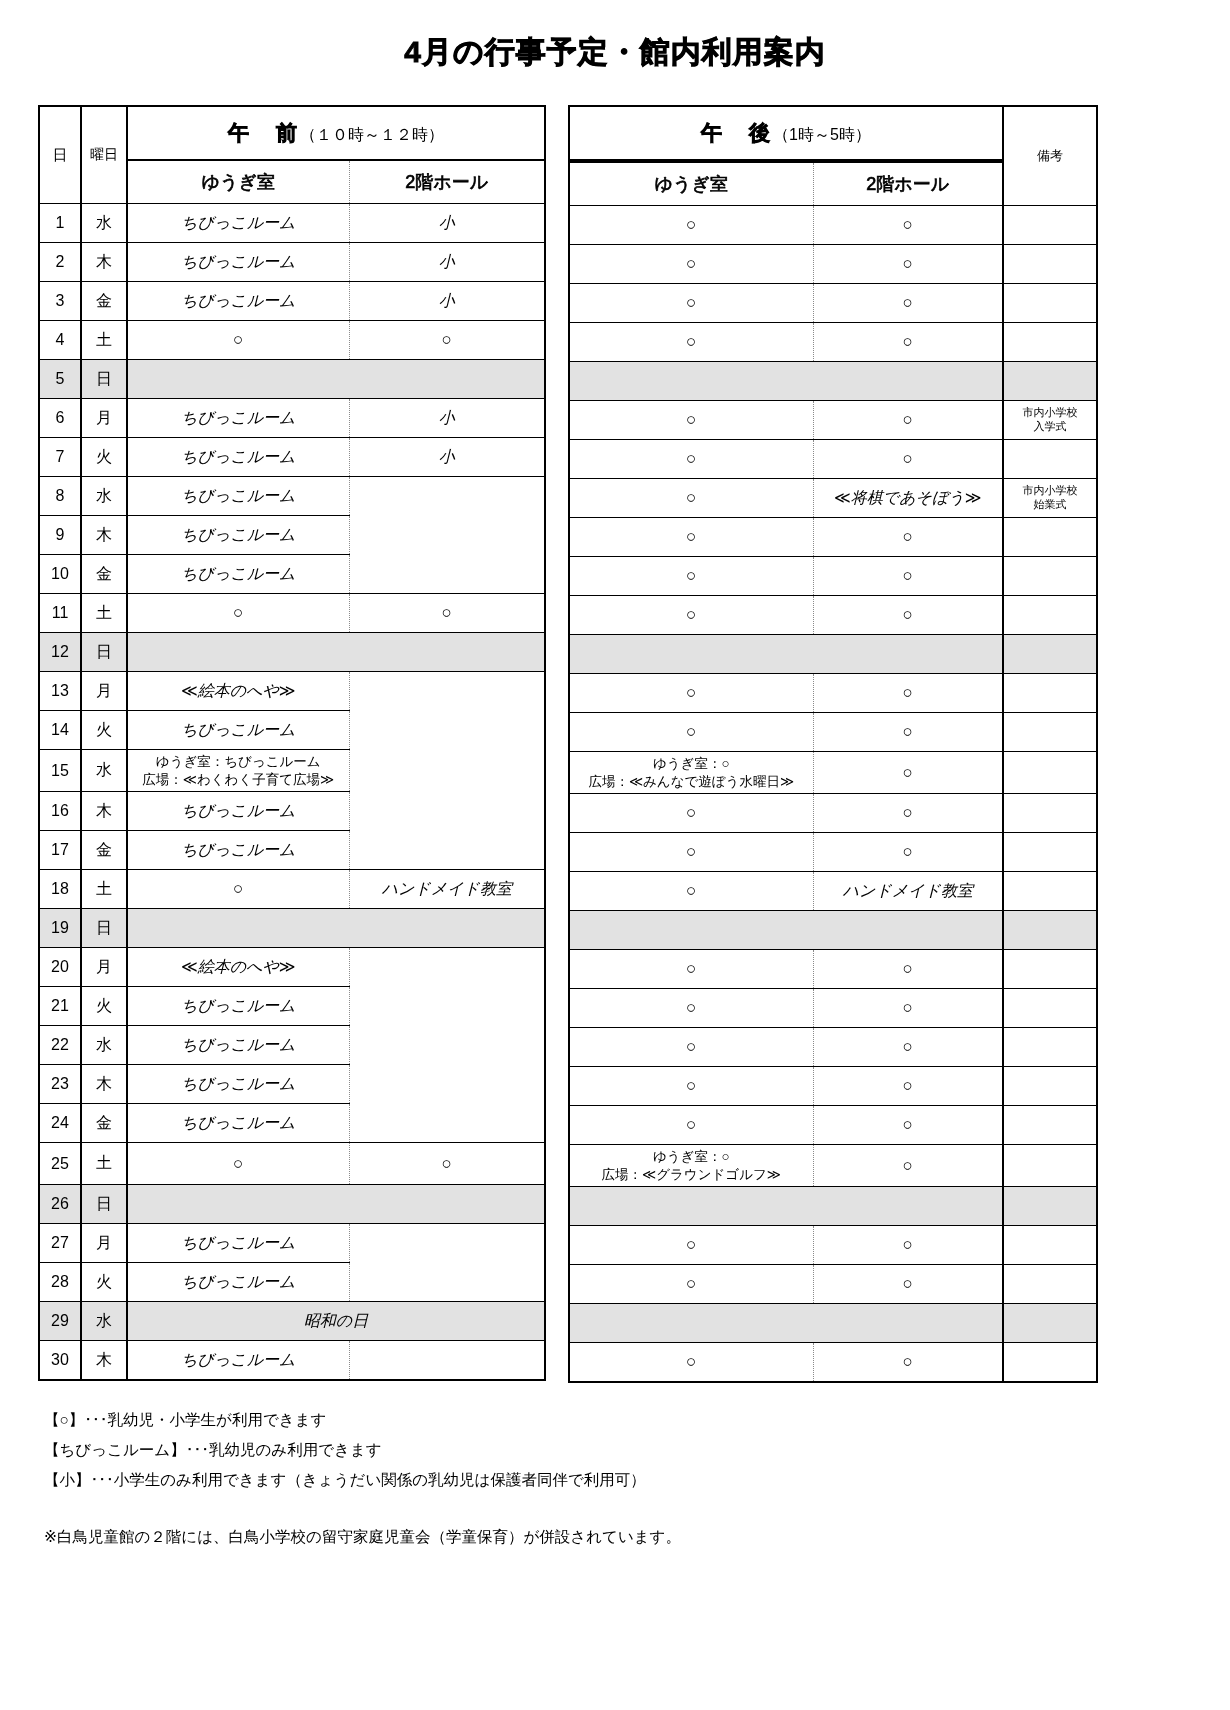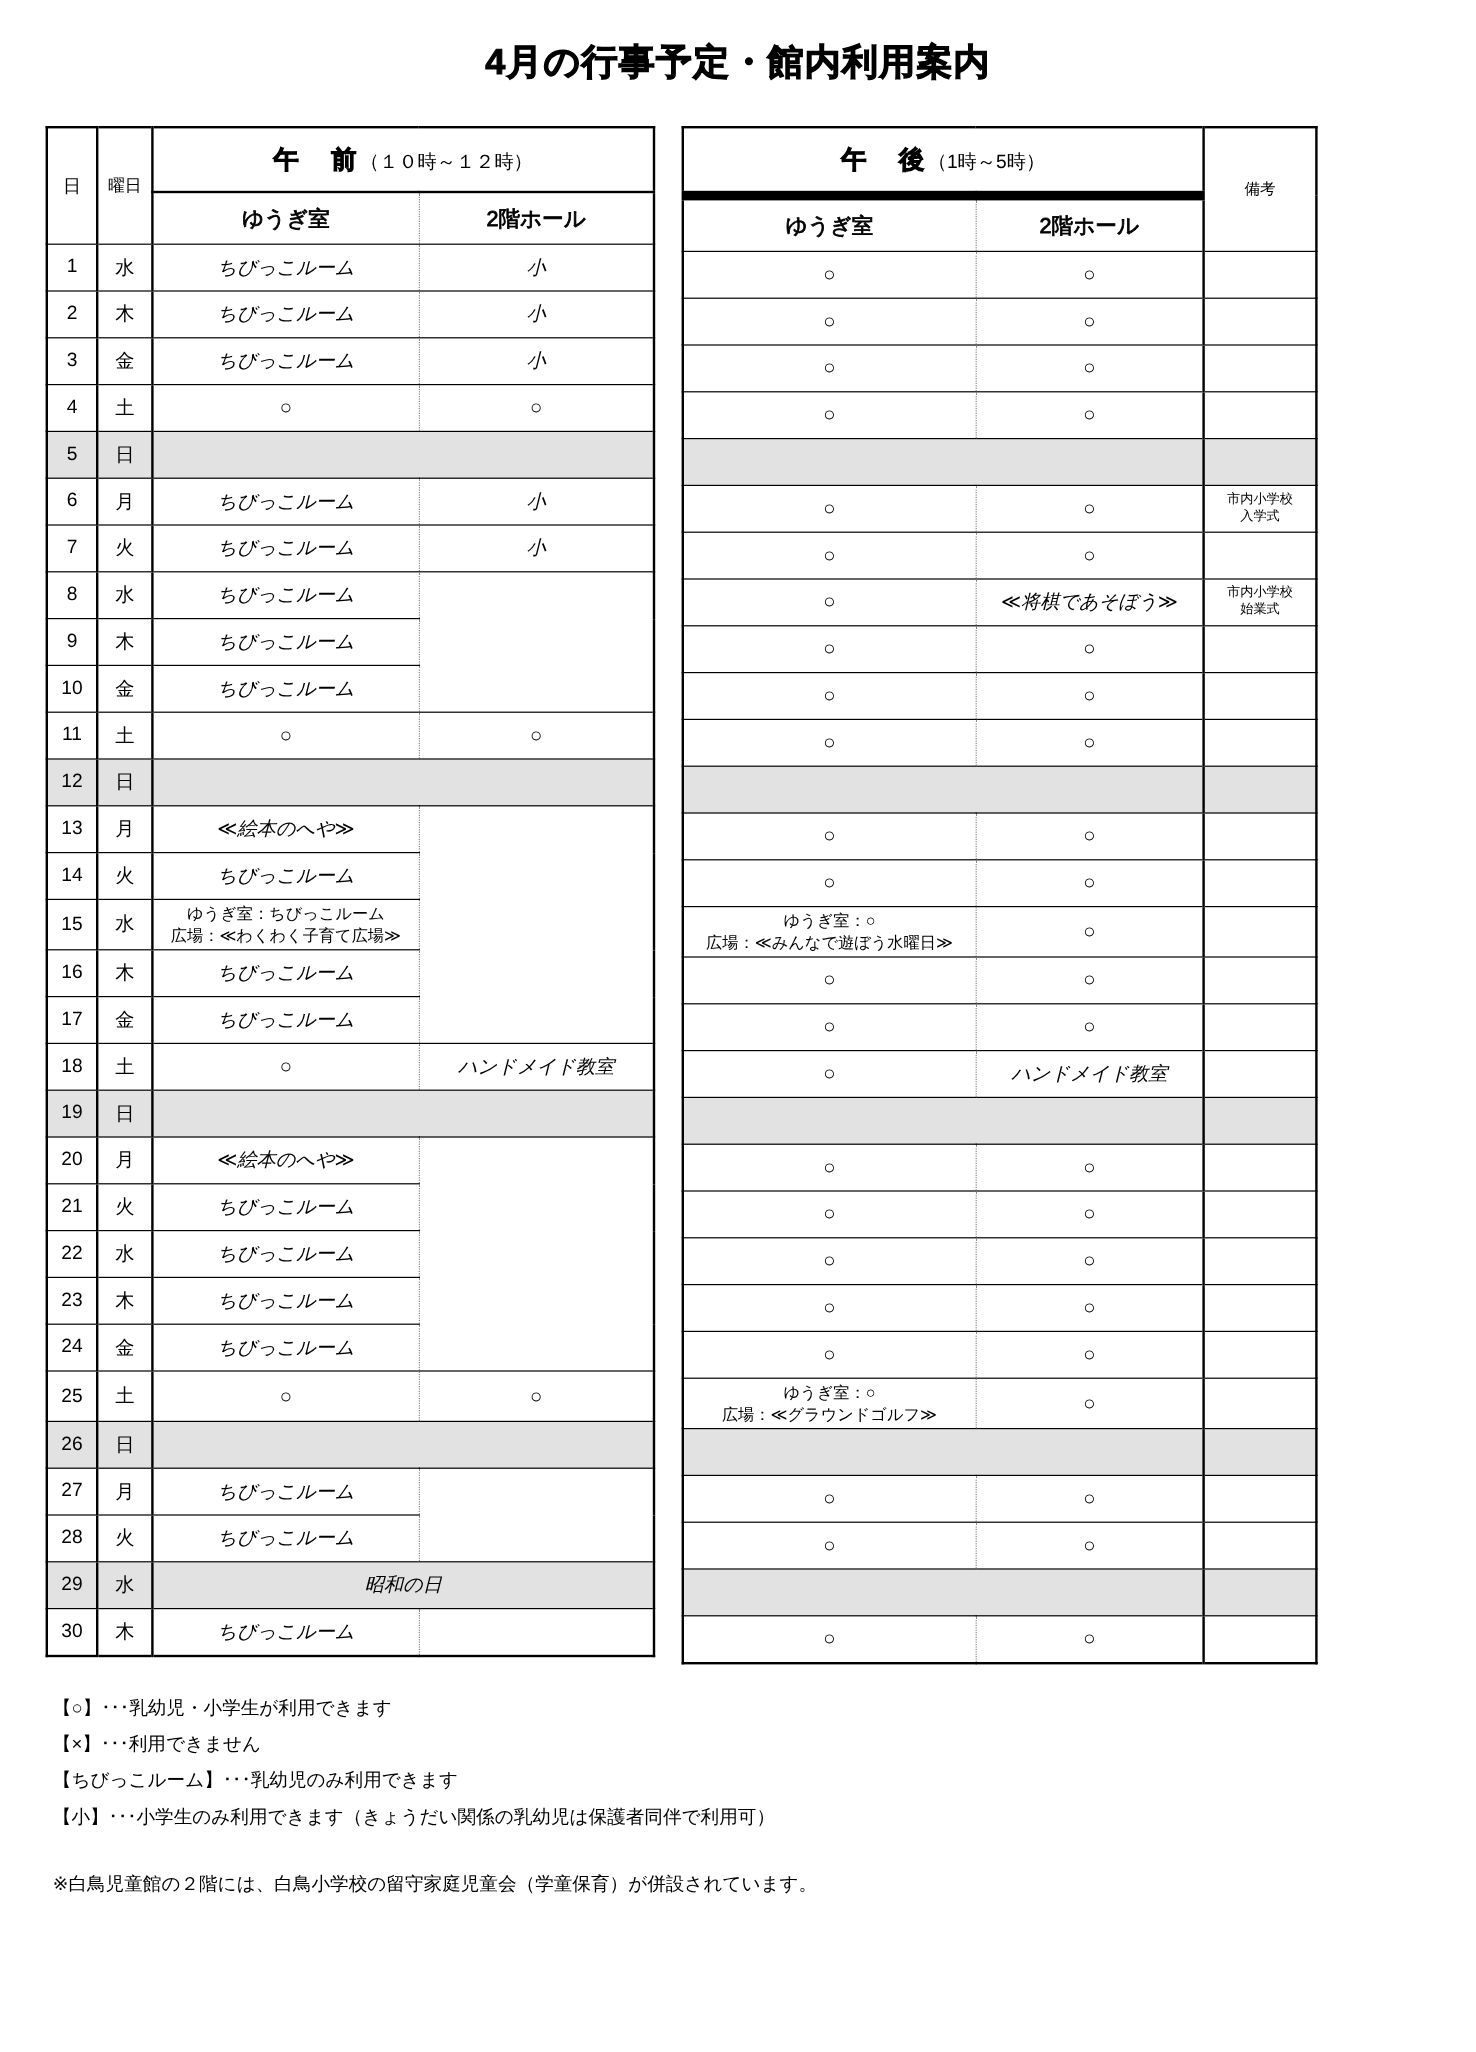--- a/index.html
+++ b/index.html
@@ -347,21 +347,21 @@
     </table>
 
     <table class="sched pm-table">
       <colgroup>
         <col class="c-yugi">
           <col class="c-hall">
           <col class="c-note">
       </colgroup>
       <thead>
         <tr class="hdr-top">
-          <th colspan="2" style="height:52px;border-bottom:8px solid #000000;">
+          <th colspan="2" style="height:52px;border-bottom:4px solid #000000;">
             <span class="h-big">午　後</span><span class="h-small-paren">（1時～5時）</span>
           </th>
           <th rowspan="2" class="h-note vsep-left">備考</th>
         </tr>
         <tr class="hdr-row">
           <th class="h-sub" style="height:42px;">ゆうぎ室</th>
           <th class="h-sub" style="height:42px;">2階ホール</th>
         </tr>
       </thead>
       <tbody id="pm-body">
@@ -510,19 +510,18 @@
             <td class="circle">○</td>
             <td class="notecell vsep-left"></td>
           </tr>
         </tbody>
     </table>
 
   </div>
 
   <div class="legend">
     <div>【○】･･･乳幼児・小学生が利用できます</div>
-    <div>【×】･･･利用できません</div>
     <div>【ちびっこルーム】･･･乳幼児のみ利用できます</div>
     <div>【小】･･･小学生のみ利用できます（きょうだい関係の乳幼児は保護者同伴で利用可）</div>
     <div class="note-final">※白鳥児童館の２階には、白鳥小学校の留守家庭児童会（学童保育）が併設されています。</div>
   </div>
 
 </div>
 
 </body></html>

